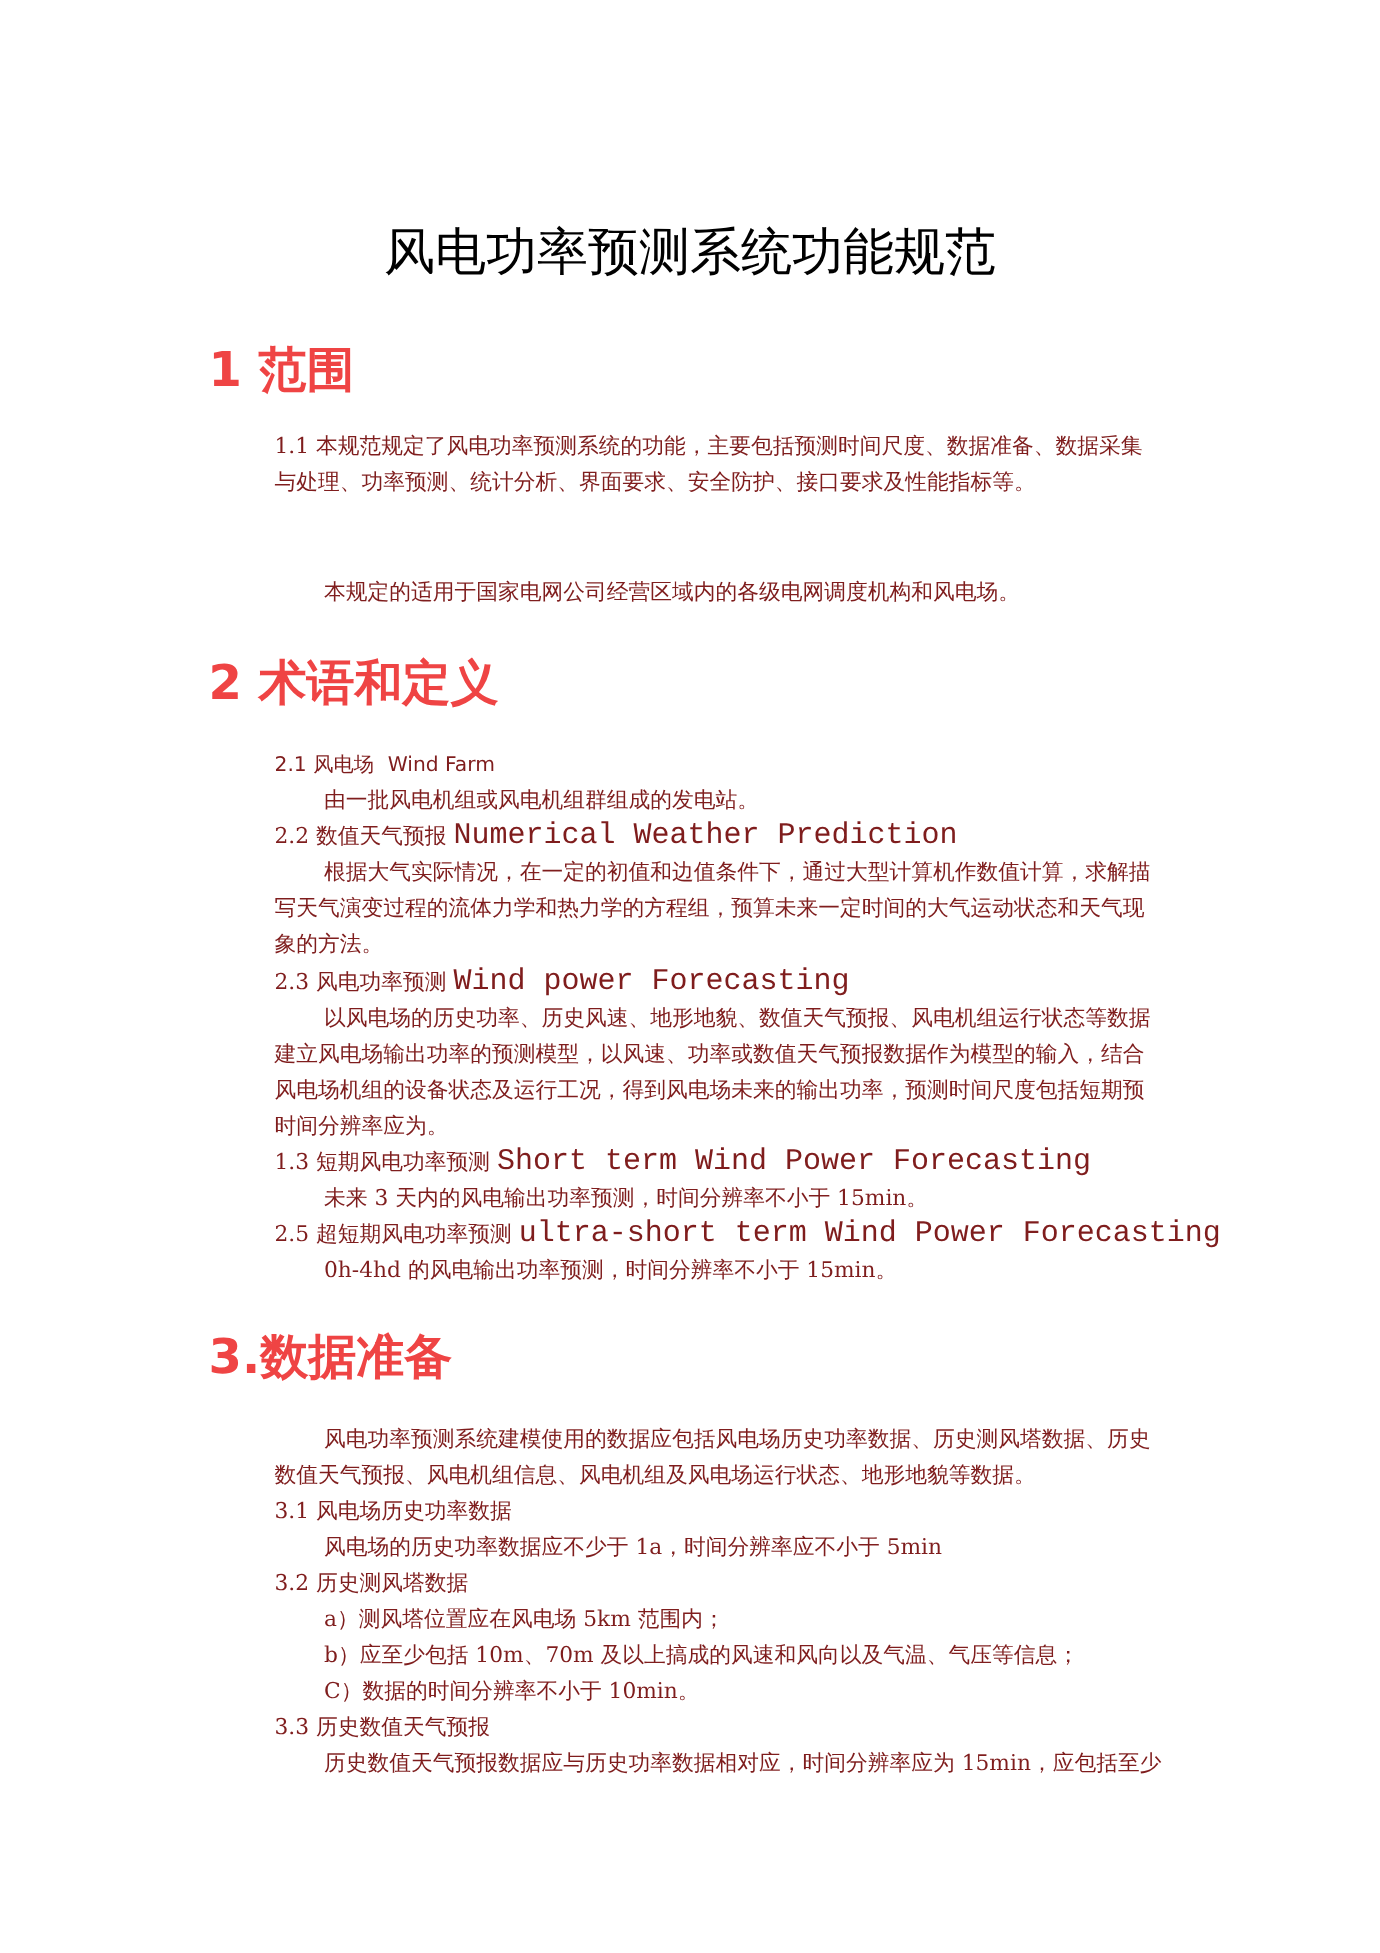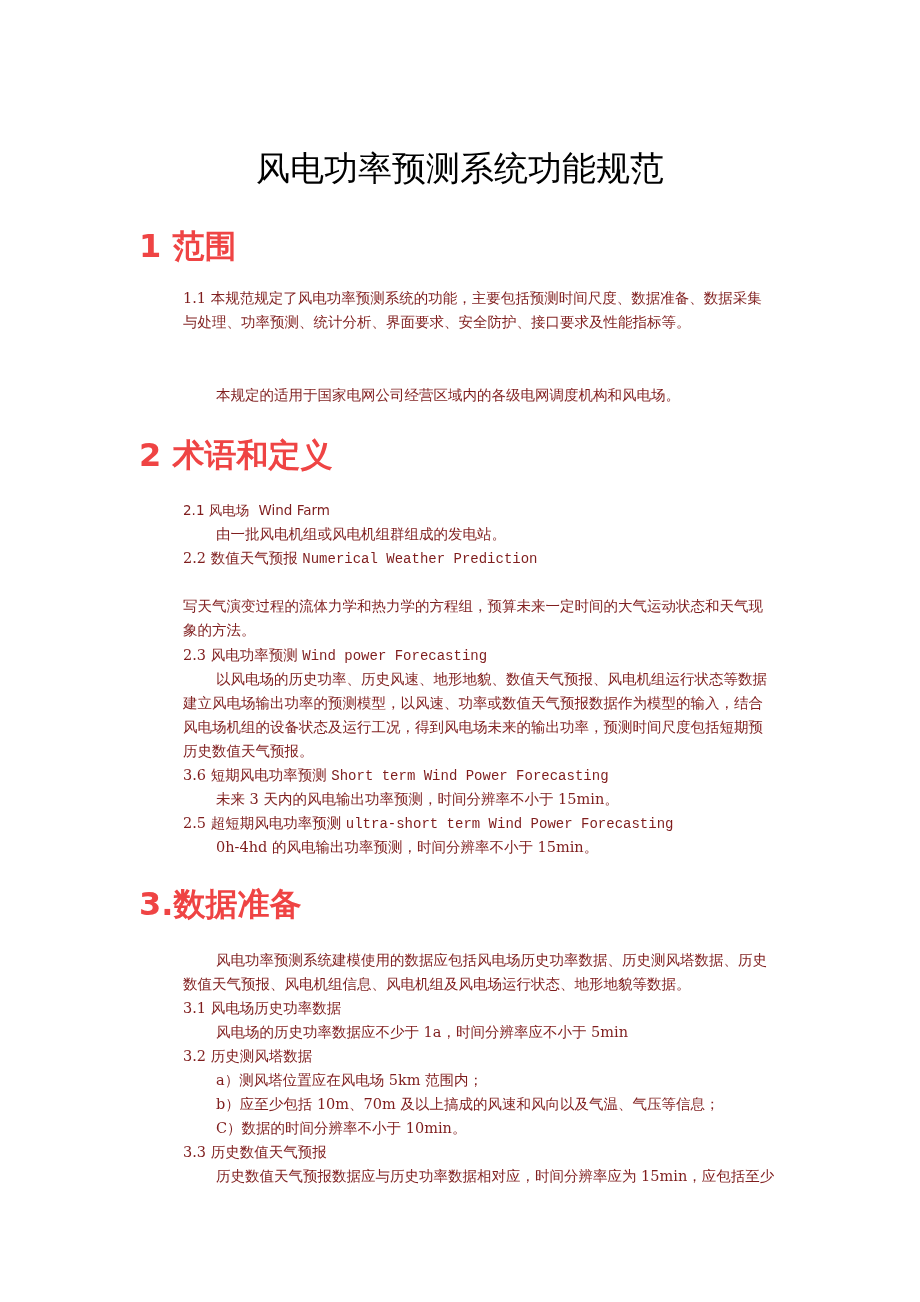--- a/index.html
+++ b/index.html
@@ -7,21 +7,21 @@
          font-family: "DejaVu Serif", "Liberation Serif", serif; color: #111; }
   .page { position: absolute; left: 0; top: 0; width: 920px; height: 1054px; }
   .title { position: absolute; left: 0; width: 920px; top: 146px; text-align: center;
            font-family: "DejaVu Sans", "Liberation Sans", sans-serif; font-size: 34px; line-height: 44px; color: #000; }
   .h1 { position: absolute; left: 139px; font-family: "DejaVu Sans", "Liberation Sans", sans-serif;
         font-weight: bold; font-size: 32px; line-height: 30px; color: #ef4444; }
   .line { position: absolute; left: 139px; white-space: nowrap; font-size: 14.5px; line-height: 20px; color: #7f1d1d;
           font-family: "DejaVu Serif", "Liberation Serif", serif; margin-left: 44px; }
   .indent { left: 172px; }
   .sans { font-family: "DejaVu Sans", "Liberation Sans", sans-serif; font-size: 13.5px; }
-  .mono { font-family: "Liberation Mono", "DejaVu Sans Mono", monospace; font-size: 14px; }
+  .mono { font-family: "Liberation Mono", "DejaVu Sans Mono", monospace; font-size: 20px; }
 </style>
 </head>
 <body>
 
 <div class="page">
 
   <div class="title">风电功率预测系统功能规范</div>
 
   <div class="h1" style="top:231px;">1  范围</div>
   <div class="line" style="top:288px;">1.1 本规范规定了风电功率预测系统的功能，主要包括预测时间尺度、数据准备、数据采集</div>
@@ -31,33 +31,34 @@
   <div class="h1" style="top:440px;">2  术语和定义</div>
 
   <div class="line" style="top:500px;text-align:right;">
     <span class="sans">2.1 风电场</span>&nbsp;&nbsp;<span class="sans">Wind Farm</span>
   </div>
   <div class="line indent" style="top:524px;">由一批风电机组或风电机组群组成的发电站。</div>
 
   <div class="line" style="top:548px;">
     <span>2.2 数值天气预报</span>&nbsp;<span class="mono">Numerical Weather Prediction</span>
   </div>
+  <div class="line indent" style="top:572px;">根据大气实际情况，在一定的初值和边值条件下，通过大型计算机作数值计算，求解描</div>
   <div class="line" style="top:596px;">写天气演变过程的流体力学和热力学的方程组，预算未来一定时间的大气运动状态和天气现</div>
   <div class="line" style="top:620px;">象的方法。</div>
 
   <div class="line" style="top:645px;">
     <span>2.3 风电功率预测</span>&nbsp;<span class="mono">Wind power Forecasting</span>
   </div>
   <div class="line" style="top:693px;">建立风电场输出功率的预测模型，以风速、功率或数值天气预报数据作为模型的输入，结合</div>
   <div class="line indent" style="top:669px;">以风电场的历史功率、历史风速、地形地貌、数值天气预报、风电机组运行状态等数据</div>
   <div class="line" style="top:717px;">风电场机组的设备状态及运行工况，得到风电场未来的输出功率，预测时间尺度包括短期预</div>
-  <div class="line" style="top:741px;">历史数值天气预报。</div>
+  <div class="line" style="top:741px;">时间分辨率应为。</div>
 
   <div class="line" style="top:765px;">
-    <span>3.6 短期风电功率预测</span>&nbsp;<span class="mono">Short term Wind Power Forecasting</span>
+    <span>1.3 短期风电功率预测</span>&nbsp;<span class="mono">Short term Wind Power Forecasting</span>
   </div>
   <div class="line indent" style="top:789px;">未来 3 天内的风电输出功率预测，时间分辨率不小于 15min。</div>
 
   <div class="line" style="top:813px;">
     <span>2.5 超短期风电功率预测</span>&nbsp;<span class="mono">ultra-short term Wind Power Forecasting</span>
   </div>
   <div class="line indent" style="top:837px;">0h-4hd 的风电输出功率预测，时间分辨率不小于 15min。</div>
 
   <div class="h1" style="top:889px;">3.数据准备</div>
   <div class="line indent" style="top:950px;">风电功率预测系统建模使用的数据应包括风电场历史功率数据、历史测风塔数据、历史</div>

